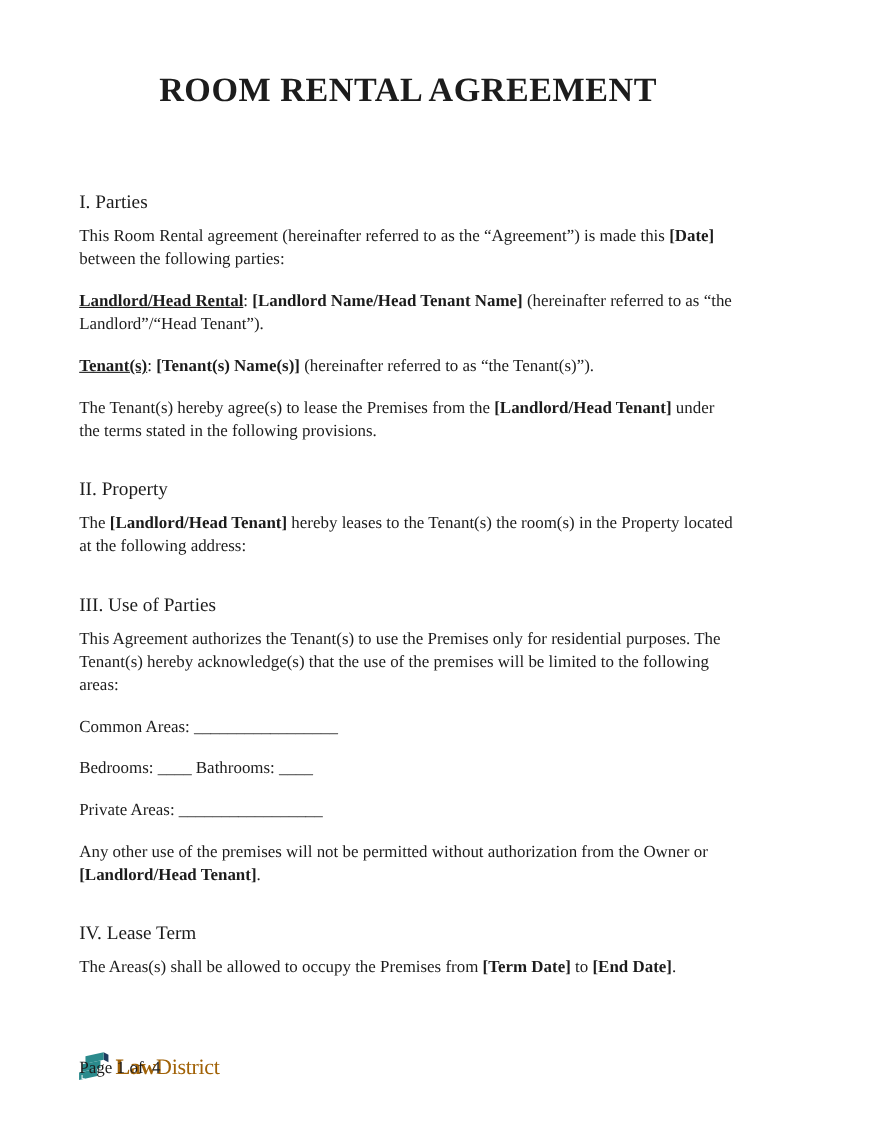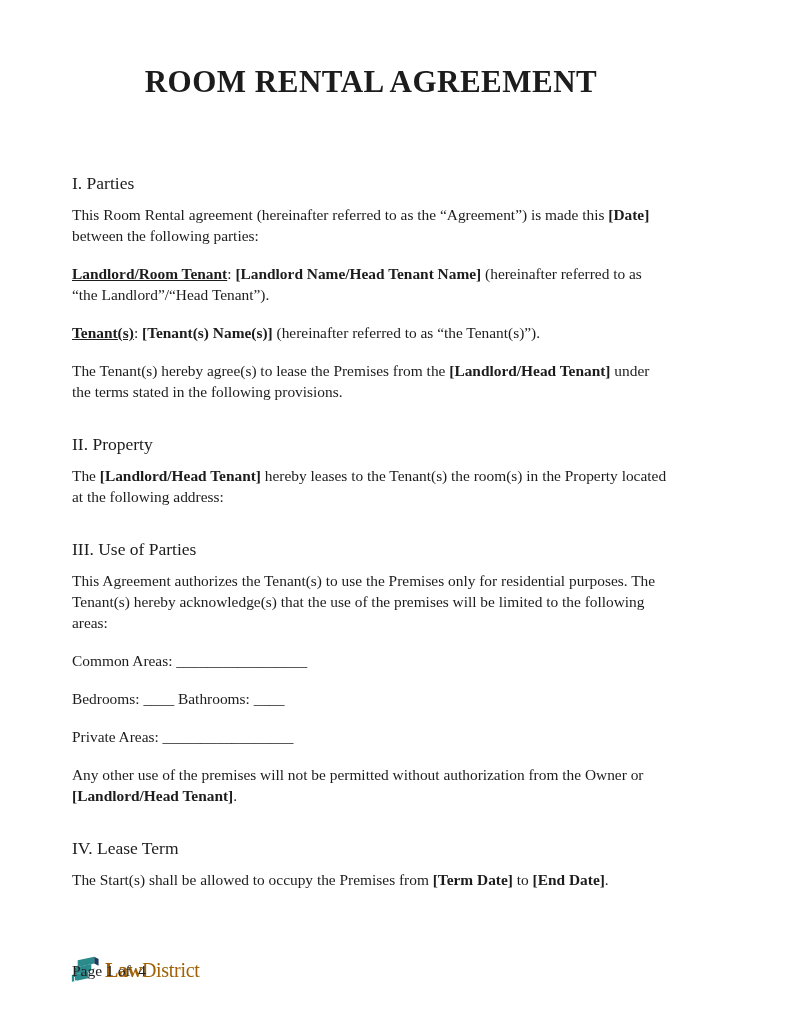--- a/index.html
+++ b/index.html
@@ -45,42 +45,42 @@
 </head>
 <body>
 
 <div class="page">
 
   <h1 class="doc-title">ROOM RENTAL AGREEMENT</h1>
 
   <section>
     <h2>I. Parties</h2>
     <p class="para"><span>This Room Rental agreement (hereinafter referred to as the “Agreement”) is made this </span><span class="b">[Date]</span><span> between the following parties:</span></p>
-    <p class="para"><span class="b u">Landlord/Room Tenant</span><span>: </span><span class="b">[Landlord Name/Head Tenant Name]</span><span> (hereinafter referred to as “the Landlord”/“Head Tenant”).</span></p>
+    <p class="para"><span class="b u">Landlord/Head Rental</span><span>: </span><span class="b">[Landlord Name/Head Tenant Name]</span><span> (hereinafter referred to as “the Landlord”/“Head Tenant”).</span></p>
     <p class="para"><span class="b u">Tenant(s)</span><span>: </span><span class="b">[Tenant(s) Name(s)]</span><span> (hereinafter referred to as “the Tenant(s)”).</span></p>
     <p class="para"><span>The Tenant(s) hereby agree(s) to lease the Premises from the </span><span class="b">[Landlord/Head Tenant]</span><span> under the terms stated in the following provisions.</span></p>
   </section>
 
   <section>
     <h2>II. Property</h2>
     <p class="para"><span>The </span><span class="b">[Landlord/Head Tenant]</span><span> hereby leases to the Tenant(s) the room(s) in the Property located at the following address:</span></p>
   </section>
 
   <section>
     <h2>III. Use of Parties</h2>
     <p class="para"><span>This Agreement authorizes the Tenant(s) to use the Premises only for residential purposes. The Tenant(s) hereby acknowledge(s) that the use of the premises will be limited to the following areas:</span></p>
     <p class="para"><span>Common Areas: _________________</span></p>
     <p class="para"><span>Bedrooms: ____ Bathrooms: ____</span></p>
     <p class="para"><span>Private Areas: _________________</span></p>
     <p class="para"><span>Any other use of the premises will not be permitted without authorization from the Owner or </span><span class="b">[Landlord/Head Tenant]</span><span>.</span></p>
   </section>
 
   <section>
     <h2>IV. Lease Term</h2>
-    <p class="para"><span>The Start(s) shall be allowed to occupy the Premises from </span><span class="b">[Term Date]</span><span> to </span><span class="b">[End Date]</span><span>.</span></p>
+    <p class="para"><span>The Areas(s) shall be allowed to occupy the Premises from </span><span class="b">[Term Date]</span><span> to </span><span class="b">[End Date]</span><span>.</span></p>
   </section>
 
   <footer class="footer">
     <div class="brand">
       <svg width="33" height="32" viewBox="0 0 34 32" aria-hidden="true">
         <polygon points="27,2.3 31.5,4.6 31.5,11.6 27,9.3" fill="#1e3b5e"></polygon>
         <g fill="#2b8a8c" transform="skewY(-12)">
           <rect x="10" y="8" width="17" height="7"></rect>
           <rect x="7" y="15" width="17" height="7"></rect>
           <rect x="4" y="22" width="17" height="7"></rect>

